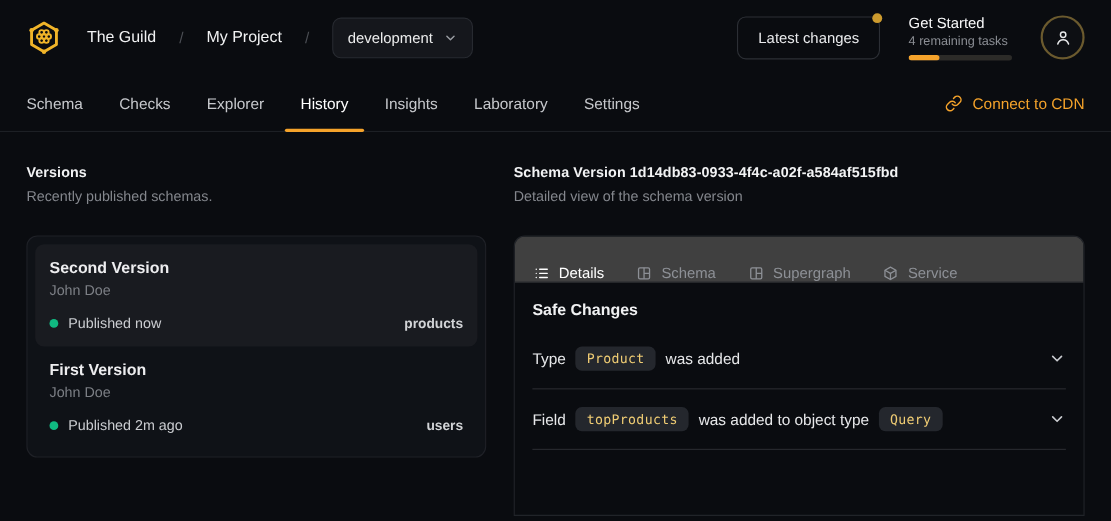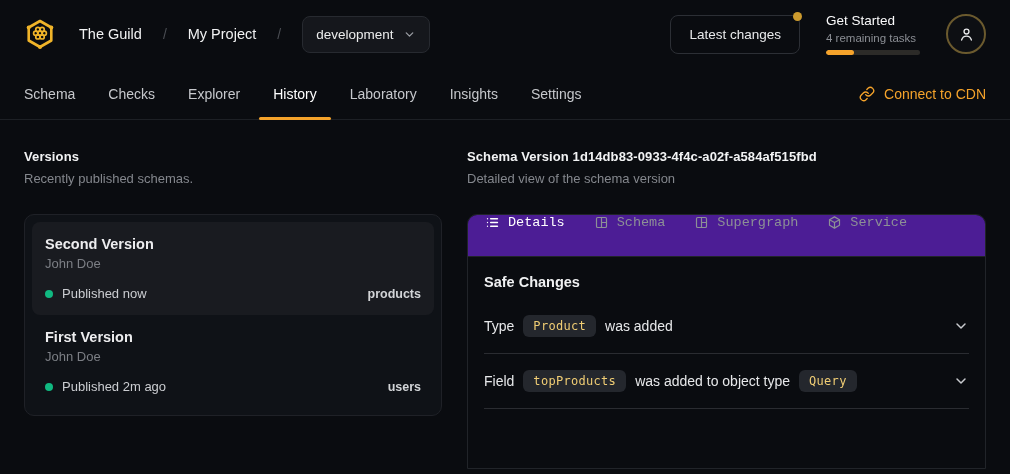--- a/index.html
+++ b/index.html
@@ -75,21 +75,21 @@
   .version-item.selected{background:#191b20;}
   .v-name{font-size:14.5px;font-weight:600;color:#ededef;}
   .v-author{margin-top:4px;font-size:13px;color:#7c7f85;}
   .v-meta{margin-top:15px;display:flex;align-items:center;}
   .status-dot{width:8px;height:8px;border-radius:50%;background:var(--positive);margin-right:9px;flex-shrink:0;}
   .v-published{font-size:13px;color:#cbcdd1;}
   .v-service{margin-left:auto;font-size:12.5px;font-weight:700;color:#d2d4d7;}
 
   
   .panel{margin-top:28px;height:255px;border:1px solid #212429;border-radius:10px 10px 0 0;overflow:hidden;}
-  .panel-tabs{height:42px;display:flex;align-items:flex-start;gap:29px;padding:0 17px;border-bottom:1px solid #212429;background:#4c1d95;font-family:Liberation Mono, monospace;}
+  .panel-tabs{height:42px;display:flex;align-items:flex-end;gap:29px;padding:0 17px;border-bottom:1px solid #212429;background:#404040;}
   .panel-tab{display:flex;align-items:center;gap:8px;font-size:13.5px;color:#8d9096;cursor:pointer;white-space:nowrap;}
   .panel-tab.active{color:#ffffff;font-weight:500;}
   .panel-body{padding:17px 16px 0;}
   .section-title{font-size:14.5px;font-weight:700;color:#f0f1f2;}
   .changes{margin-top:9px;}
   .change-row{
     display:flex;align-items:center;padding:16px 0;border-bottom:1px solid #2a2c31;cursor:pointer;
   }
   .change-text{display:flex;align-items:center;gap:9px;font-size:14px;color:#e7e8ea;flex-wrap:nowrap;}
   .code-chip{
@@ -157,22 +157,22 @@
     </div>
   </div>
 </div>
 
 <div class="navbar">
   <div class="nav-tabs">
     <span class="nav-tab">Schema</span>
     <span class="nav-tab">Checks</span>
     <span class="nav-tab">Explorer</span>
     <span class="nav-tab active">History</span>
+    <span class="nav-tab">Insights</span>
     <span class="nav-tab">Laboratory</span>
-    <span class="nav-tab">Insights</span>
     <span class="nav-tab">Settings</span>
   </div>
   <div class="cdn-link">
     <span>
       <svg viewBox="0 0 24 24" width="16" height="16" fill="none" stroke="currentColor" stroke-width="2" stroke-linecap="round" stroke-linejoin="round">
         <path d="M10 13a5 5 0 0 0 7.54.54l3-3a5 5 0 0 0-7.07-7.07l-1.72 1.71"></path>
         <path d="M14 11a5 5 0 0 0-7.54-.54l-3 3a5 5 0 0 0 7.07 7.07l1.71-1.71"></path>
       </svg>
     </span>
     <span>Connect to CDN</span>

